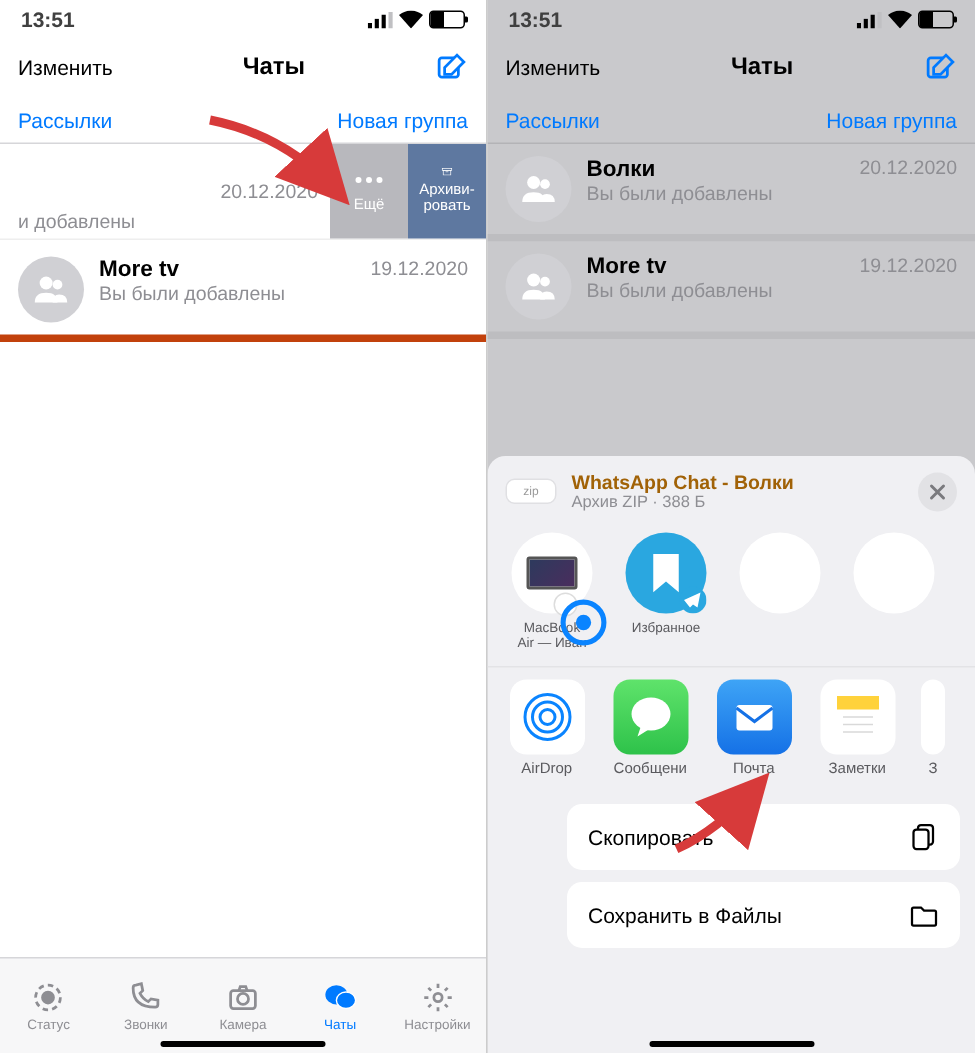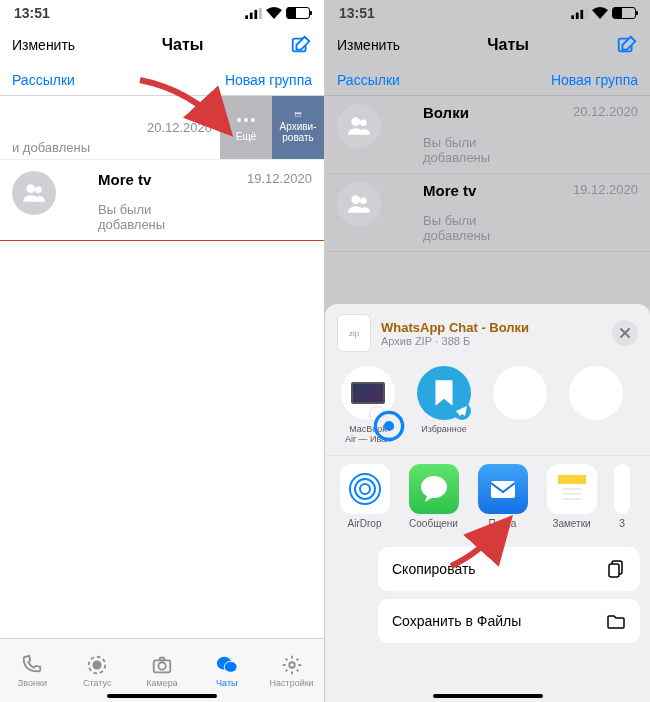--- a/index.html
+++ b/index.html
@@ -20,26 +20,26 @@
   
   .navbar { height: 38px; display: flex; align-items: center; justify-content: space-between; padding: 0 12px; }
   .nav-left { color: #000000; font-size: 14px; }
   .nav-title { font-weight: 700; font-size: 16px; color: #000; }
   .compose { width: 22px; height: 22px; }
 
   .subbar { height: 32px; border-bottom: 1px solid #d6d6d9; display: flex; justify-content: space-between; align-items: center; padding: 0 12px; font-size: 14px; color: #007aff; }
 
   
   .chat-list { }
-  .chat-row { display: flex; align-items: flex-start; padding: 8px 12px; border-bottom: 1px solid #c2410c; position: relative; min-height: 64px; gap: 32px; }
+  .chat-row { display: flex; align-items: flex-start; padding: 8px 12px; border-bottom: 5px solid #c2410c; position: relative; min-height: 64px; }
   .avatar { width: 44px; height: 44px; border-radius: 50%; background: #d0d0d4; display: flex; align-items: center; justify-content: center; margin-right: 10px; flex-shrink: 0; }
   .avatar svg { width: 26px; height: 26px; }
   .chat-main { flex: 1; min-width: 0; }
   .chat-name { font-weight: 600; font-size: 15px; color: #000; }
-  .chat-sub { font-size: 13px; color: #8e8e93; margin-top: 14px; }
+  .chat-sub { font-size: 13px; color: #8e8e93; margin-top: 0; }
   .chat-date { font-size: 13px; color: #8e8e93; margin-left: 6px; white-space: nowrap; }
 
   
   .row-swiped { display: flex; align-items: stretch; border-bottom: 1px solid #eee; height: 64px; position: relative; }
   .swipe-left { flex: 1; display: flex; align-items: center; justify-content: flex-end; padding-right: 8px; }
   .swipe-date { font-size: 13px; color: #8e8e93; }
   .swipe-actions { display: flex; }
   .swipe-btn { width: 52px; display: flex; flex-direction: column; align-items: center; justify-content: center; color: #fff; font-size: 10px; text-align: center; padding: 16px 2px; }
   .swipe-btn .ic { width: 22px; height: 14px; margin-bottom: 4px; }
   .btn-more { background: #b8b8bd; }
@@ -55,21 +55,21 @@
   .home-ind { position: absolute; bottom: 4px; left: 50%; transform: translateX(-50%); width: 110px; height: 4px; background: #000; border-radius: 3px; }
 
   
   .phone-dim { background: #c9c9cc; }
   .phone-dim .chat-row { background: #c9c9cc; border-bottom-color: #bdbdc0; }
   .phone-dim .navbar, .phone-dim .subbar, .phone-dim .status { background: #c9c9cc; }
   .phone-dim .subbar { border-bottom-color: #b3b3b6; }
 
   .sheet { position: absolute; left: 0; right: 0; bottom: 0; height: 398px; background: #f0f0f3; border-radius: 12px 12px 0 0; display: flex; flex-direction: column; }
   .sheet-hdr { display: flex; align-items: center; padding: 10px 12px 8px; gap: 10px; }
-  .zip-icon { width: 34px; height: 38px; background: #fff; border-radius: 6px; display: flex; align-items: center; justify-content: center; font-size: 8px; color: #999; border: 1px solid #e0e0e3; }
+  .zip-icon { width: 34px; height: 17px; background: #fff; border-radius: 6px; display: flex; align-items: center; justify-content: center; font-size: 8px; color: #999; border: 1px solid #e0e0e3; }
   .sheet-title { font-size: 13px; font-weight: 600; color: #a16207; }
   .sheet-sub { font-size: 11px; color: #8e8e93; }
   .sheet-close { width: 26px; height: 26px; border-radius: 50%; background: #e2e2e5; color: #7a7a7e; display: flex; align-items: center; justify-content: center; margin-left: auto; font-size: 14px; }
 
   .share-row { display: flex; gap: 14px; padding: 6px 12px 10px; overflow: hidden; }
   .share-item { width: 62px; display: flex; flex-direction: column; align-items: center; font-size: 9px; color: #5a5a5e; text-align: center; line-height: 1.15; }
   .share-ic { width: 54px; height: 54px; border-radius: 12px; background: #fff; display: flex; align-items: center; justify-content: center; margin-bottom: 4px; position: relative; }
   .share-ic.round { border-radius: 50%; }
   .share-ic svg { width: 34px; height: 34px; }
   .share-ic.mac { background: #fff; }
@@ -177,30 +177,30 @@
           <marker id="ah1" markerWidth="8" markerHeight="8" refX="6" refY="4" orient="auto">
             <path d="M0 0 L8 4 L0 8 Z" fill="#d73a3a"></path>
           </marker>
         </defs>
       <path d="M10 10 Q60 20 95 58" stroke="#d73a3a" stroke-width="6" fill="none" marker-end="url(#ah1)"></path>
     </svg>
 
     <div class="tabbar">
       <div class="tab">
         <svg viewBox="0 0 24 24" fill="none" stroke="#8e8e93" stroke-width="2">
-            <path d="M5 3 Q3 3 3 5 Q3 19 19 19 Q21 19 21 17 L21 14 L16 13 L14 15 Q10 13 8 9 L10 7 L9 2 Z"></path>
-          </svg>
-        <span>Звонки</span>
+            <circle cx="12" cy="12" r="9" stroke-dasharray="4 3"></circle>
+            <circle cx="12" cy="12" r="4" fill="#8e8e93"></circle>
+          </svg>
+        <span>Статус</span>
       </div>
       <div class="tab">
         <svg viewBox="0 0 24 24" fill="none" stroke="#8e8e93" stroke-width="2">
-            <circle cx="12" cy="12" r="9" stroke-dasharray="4 3"></circle>
-            <circle cx="12" cy="12" r="4" fill="#8e8e93"></circle>
-          </svg>
-        <span>Статус</span>
+            <path d="M5 3 Q3 3 3 5 Q3 19 19 19 Q21 19 21 17 L21 14 L16 13 L14 15 Q10 13 8 9 L10 7 L9 2 Z"></path>
+          </svg>
+        <span>Звонки</span>
       </div>
       <div class="tab">
         <svg viewBox="0 0 24 24" fill="none" stroke="#8e8e93" stroke-width="2">
             <rect x="3" y="7" width="18" height="13" rx="2"></rect>
             <circle cx="12" cy="13" r="4"></circle>
             <path d="M9 7 L10 4 L14 4 L15 7"></path>
           </svg>
         <span>Камера</span>
       </div>
       <div class="tab active">

